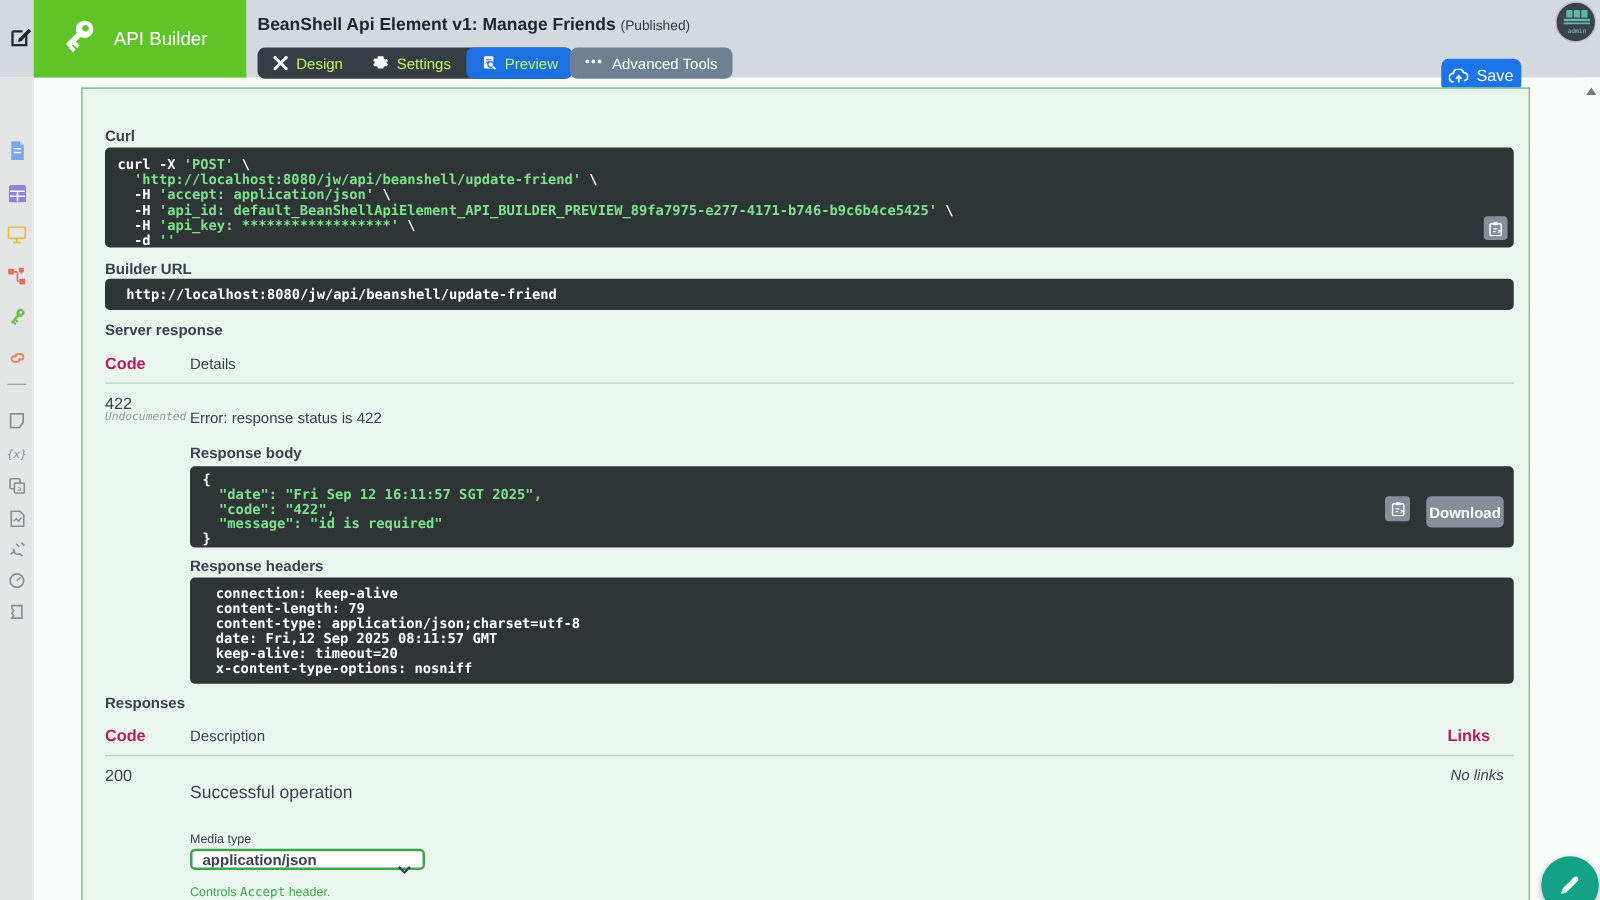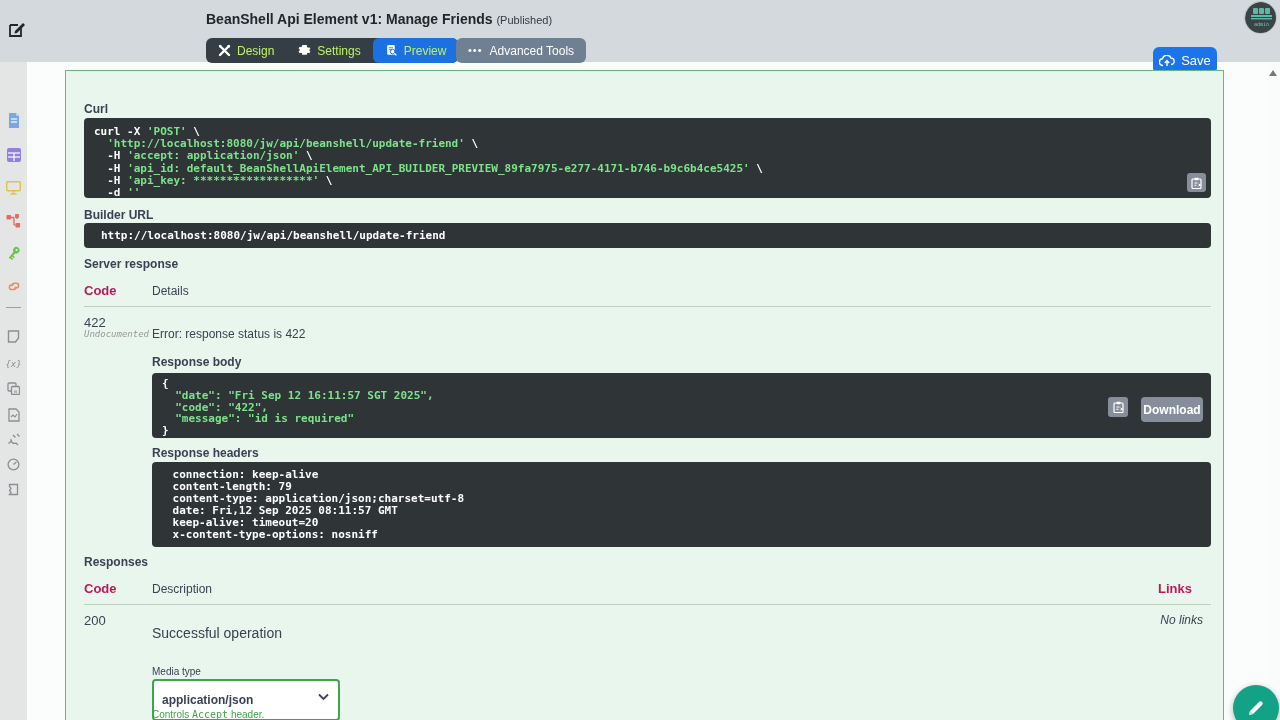--- a/index.html
+++ b/index.html
@@ -47,39 +47,53 @@
   .download-btn { position:absolute; right:8px; top:50%; transform:translateY(-50%); width:62px; height:25px; background:#878e9b; border:none; border-radius:4px; color:#fff; font-weight:bold; font-size:12px; cursor:pointer; font-family:"Liberation Sans", sans-serif; }
   .col-head-b { position:absolute; font-size:13px; font-weight:bold; color:#be185d; }
   .col-head { position:absolute; font-size:12px; color:#3b4151; }
   .hline { position:absolute; border-top:1px solid #bfcfc4; width:1127px; left:18px; }
   .status-code { position:absolute; font-size:13px; color:#3b4151; }
   .undoc { position:absolute; font-size:9px; font-style:italic; color:#999; font-family:"DejaVu Sans Mono", monospace; }
   .err-text { position:absolute; font-size:12px; color:#3b4151; }
   .desc-text { position:absolute; font-size:14px; color:#3b4151; }
   .nolinks { position:absolute; font-size:12px; font-style:italic; color:#3b4151; }
   .media-label { position:absolute; left:86px; top:595px; font-size:10px; color:#3b4151; }
-  .media-select { position:absolute; left:86px; top:608px; width:188px; height:42px; border:2px solid #3fa54a; border-radius:4px; background:#fff; font-size:12px; font-weight:bold; color:#3b4151; padding:0 22px 0 8px; appearance:none; -webkit-appearance:none; font-family:"Liberation Sans", sans-serif; cursor:pointer; }
+  .media-select { position:absolute; left:86px; top:608px; width:188px; height:17px; border:2px solid #3fa54a; border-radius:4px; background:#fff; font-size:12px; font-weight:bold; color:#3b4151; padding:0 22px 0 8px; appearance:none; -webkit-appearance:none; font-family:"Liberation Sans", sans-serif; cursor:pointer; }
   .media-chevron { position:absolute; left:252px; top:616px; pointer-events:none; }
   .media-hint { position:absolute; left:86px; top:638px; font-size:10px; color:#3fa54a; }
   .media-hint .mono { font-family:"DejaVu Sans Mono", monospace; }
 
   
   .fab { position:absolute; left:1233px; top:685px; width:46px; height:46px; border-radius:50%; background:#14a286; border:none; display:flex; align-items:center; justify-content:center; box-shadow:0 2px 6px rgba(0,0,0,.3); cursor:pointer; }
 </style>
 </head>
 <body>
 
 <div class="header">
   <span class="compose">
     <svg width="20" height="20" viewBox="0 0 20 20">
         <path d="M3 6 h8 M3 6 v11 h11 v-8" stroke="#21262b" stroke-width="1.8" fill="none"></path>
         <path d="M8 12 L16 4 L18 6 L10 14 L7.5 14.6 Z" fill="#21262b"></path>
       </svg>
   </span>
 
+  <div class="brand">
+    <span class="keywrap">
+      <svg width="34" height="34" viewBox="0 0 34 34">
+          <g transform="rotate(45 17 17)">
+            <circle cx="17" cy="9" r="7" fill="#fff"></circle>
+            <circle cx="17" cy="8" r="2.6" fill="#5ec428"></circle>
+            <rect x="14.7" y="14" width="4.6" height="14" rx="1" fill="#fff"></rect>
+            <rect x="19" y="21" width="4.5" height="3" fill="#fff"></rect>
+            <rect x="19" y="25.5" width="4.5" height="3" fill="#fff"></rect>
+          </g>
+        </svg>
+    </span>
+    <span class="label">API Builder</span>
+  </div>
 
   <div class="title-line">
     <b>BeanShell Api Element v1: Manage Friends</b>&nbsp;<span class="title-status">(Published)</span>
   </div>
 
   <div class="tabbar">
     <div class="tab">
       <svg width="13" height="13" viewBox="0 0 13 13">
           <g stroke="#fff" stroke-width="2.4" stroke-linecap="round">
             <line x1="2" y1="2" x2="11" y2="11"></line>

